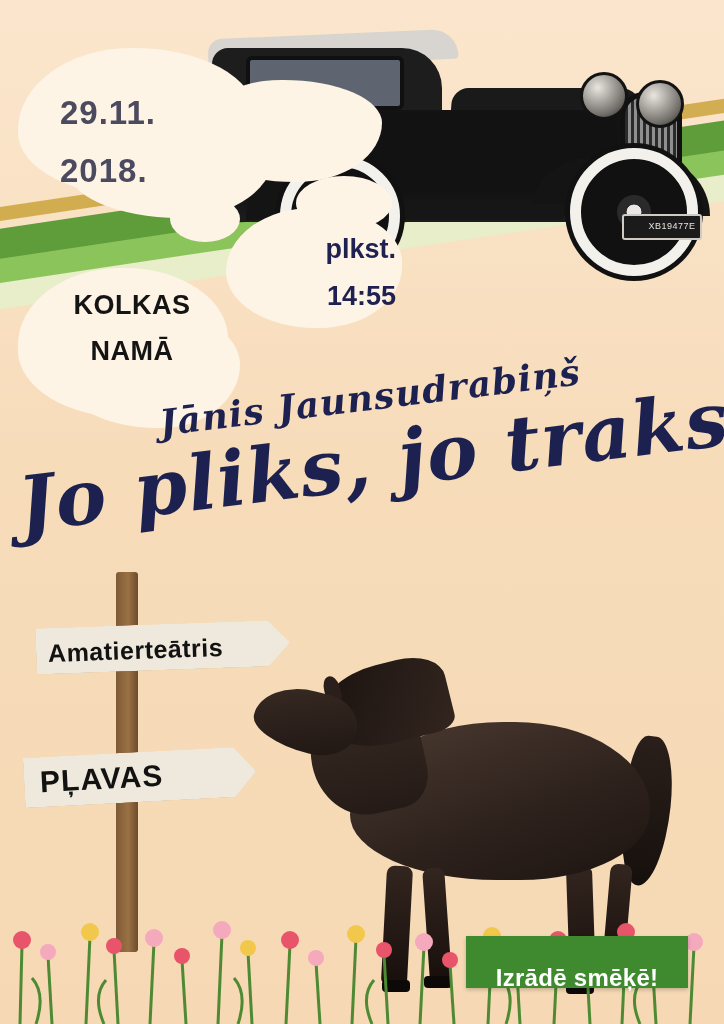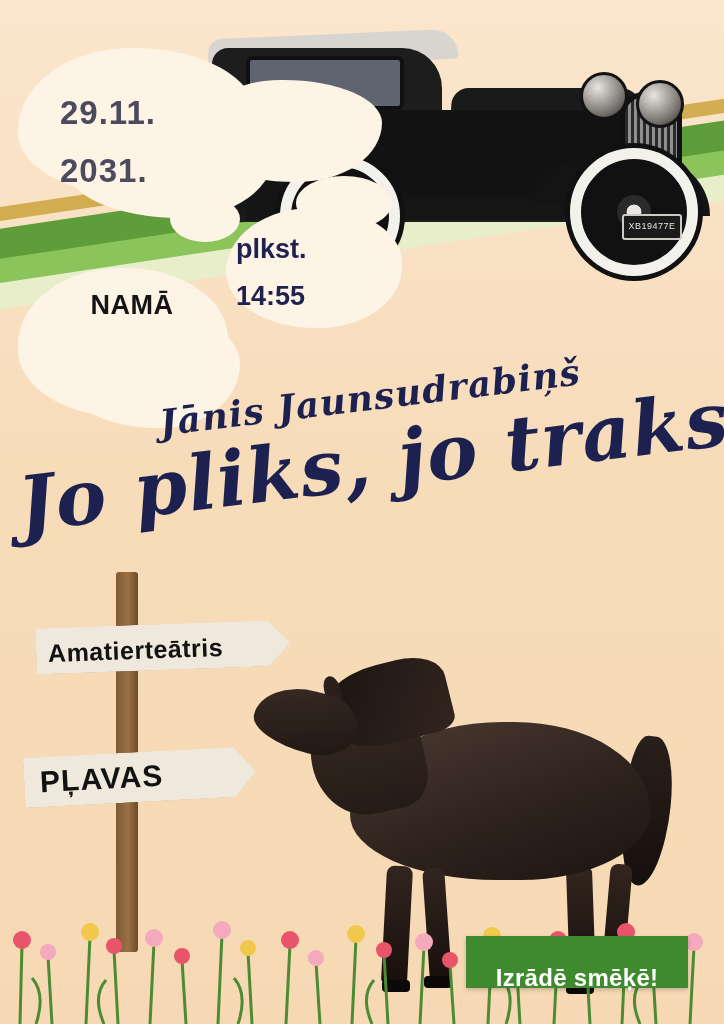--- a/index.html
+++ b/index.html
@@ -107,21 +107,21 @@
     letter-spacing: 1px;
     line-height: 1.75;
   }
   .date-text span { display: block; }
 
   .time-text {
     position: absolute;
     left: 236px;
     top: 226px;
     width: 160px;
-    text-align: left;
+    text-align: right;
     font-size: 27px;
     font-weight: 700;
     color: #1f2150;
     line-height: 1.75;
   }
   .time-text span { display: block; }
 
   .venue-text {
     position: absolute;
     left: 42px;
@@ -253,20 +253,21 @@
     width: 56px;
     height: 22px;
     background: #1b1b1b;
     border: 2px solid #cfcbc4;
     border-radius: 3px;
     color: #e6e3dd;
     font-size: 9px;
     line-height: 20px;
     text-align: center;
     letter-spacing: .5px;
+    padding-left: 20px;
   }
   .car-bumper {
     position: absolute;
     left: 452px;
     top: 196px;
     width: 96px;
     height: 9px;
     background: #c9c5be;
     border-radius: 5px;
     transform: rotate(3deg);
@@ -501,29 +502,30 @@
   </div>
 
   <div class="cloud cloud-date"></div>
   <div class="cloud cloud-tiny-b"></div>
   <div class="cloud cloud-tiny-a"></div>
   <div class="cloud cloud-time"></div>
   <div class="cloud cloud-venue"></div>
 
   <div class="date-text">
     <span>29.11.</span>
-    <span>2031.</span>
+    <span>2018.</span>
   </div>
 
   <div class="time-text">
     <span>plkst.</span>
     <span>14:55</span>
   </div>
 
   <div class="venue-text">
+    <span>KOLKAS</span>
     <span>NAMĀ</span>
   </div>
 
   <div class="author">Jānis Jaunsudrabiņš</div>
   <div class="maintitle">Jo pliks, jo traks</div>
 
   <div class="post"></div>
   <div class="sign sign-1"></div>
   <div class="sign-label sign-label-1">Amatierteātris</div>
   <div class="sign sign-2"></div>

